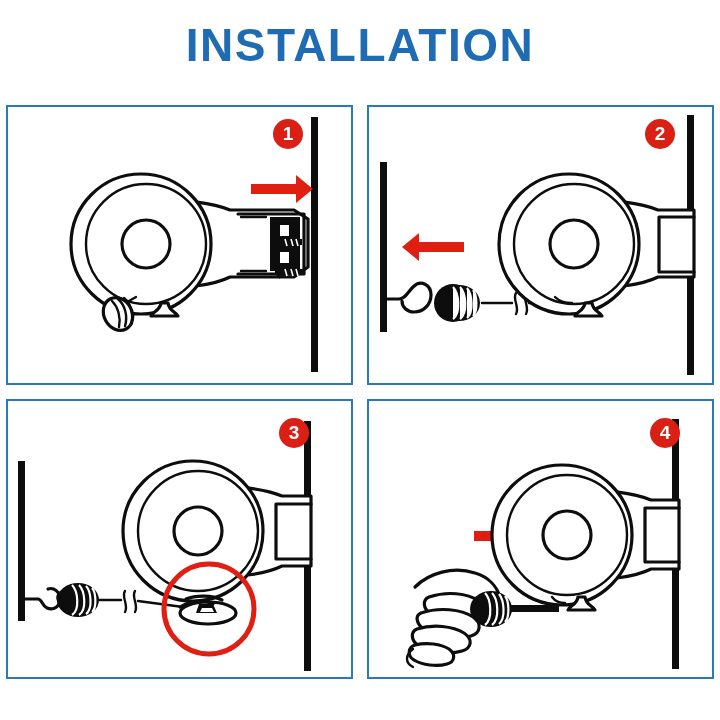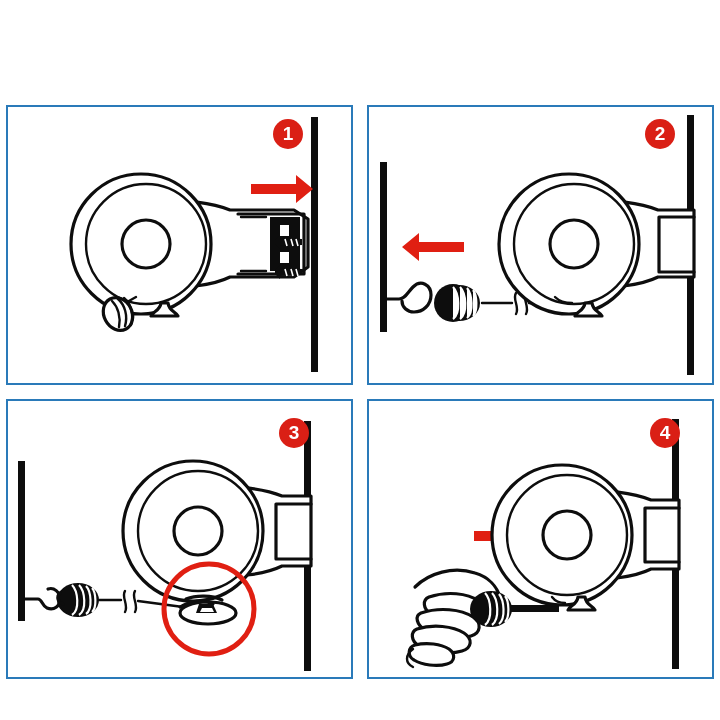--- a/index.html
+++ b/index.html
@@ -94,20 +94,21 @@
   .wall  { fill: #0d0d0d; stroke: none; }
   .arrow { fill: #e01f12; stroke: none; }
   .hilite{ fill: none; stroke: #e01f12; stroke-width: 5; }
   .white-fill { fill: #ffffff; }
 </style>
 </head>
 <body>
 
 <div id="page">
 
+  <div class="title">INSTALLATION</div>
 
   <div class="grid">
 
     <div class="panel">
       <svg viewBox="0 0 343 276" preserveAspectRatio="none">
 
         <rect class="wall" x="303" y="10" width="7" height="255"></rect>
 
         <g>
           <path class="arrow" d="M 243 77 L 288 77 L 288 68 L 305 82 L 288 96 L 288 87 L 243 87 Z"></path>

